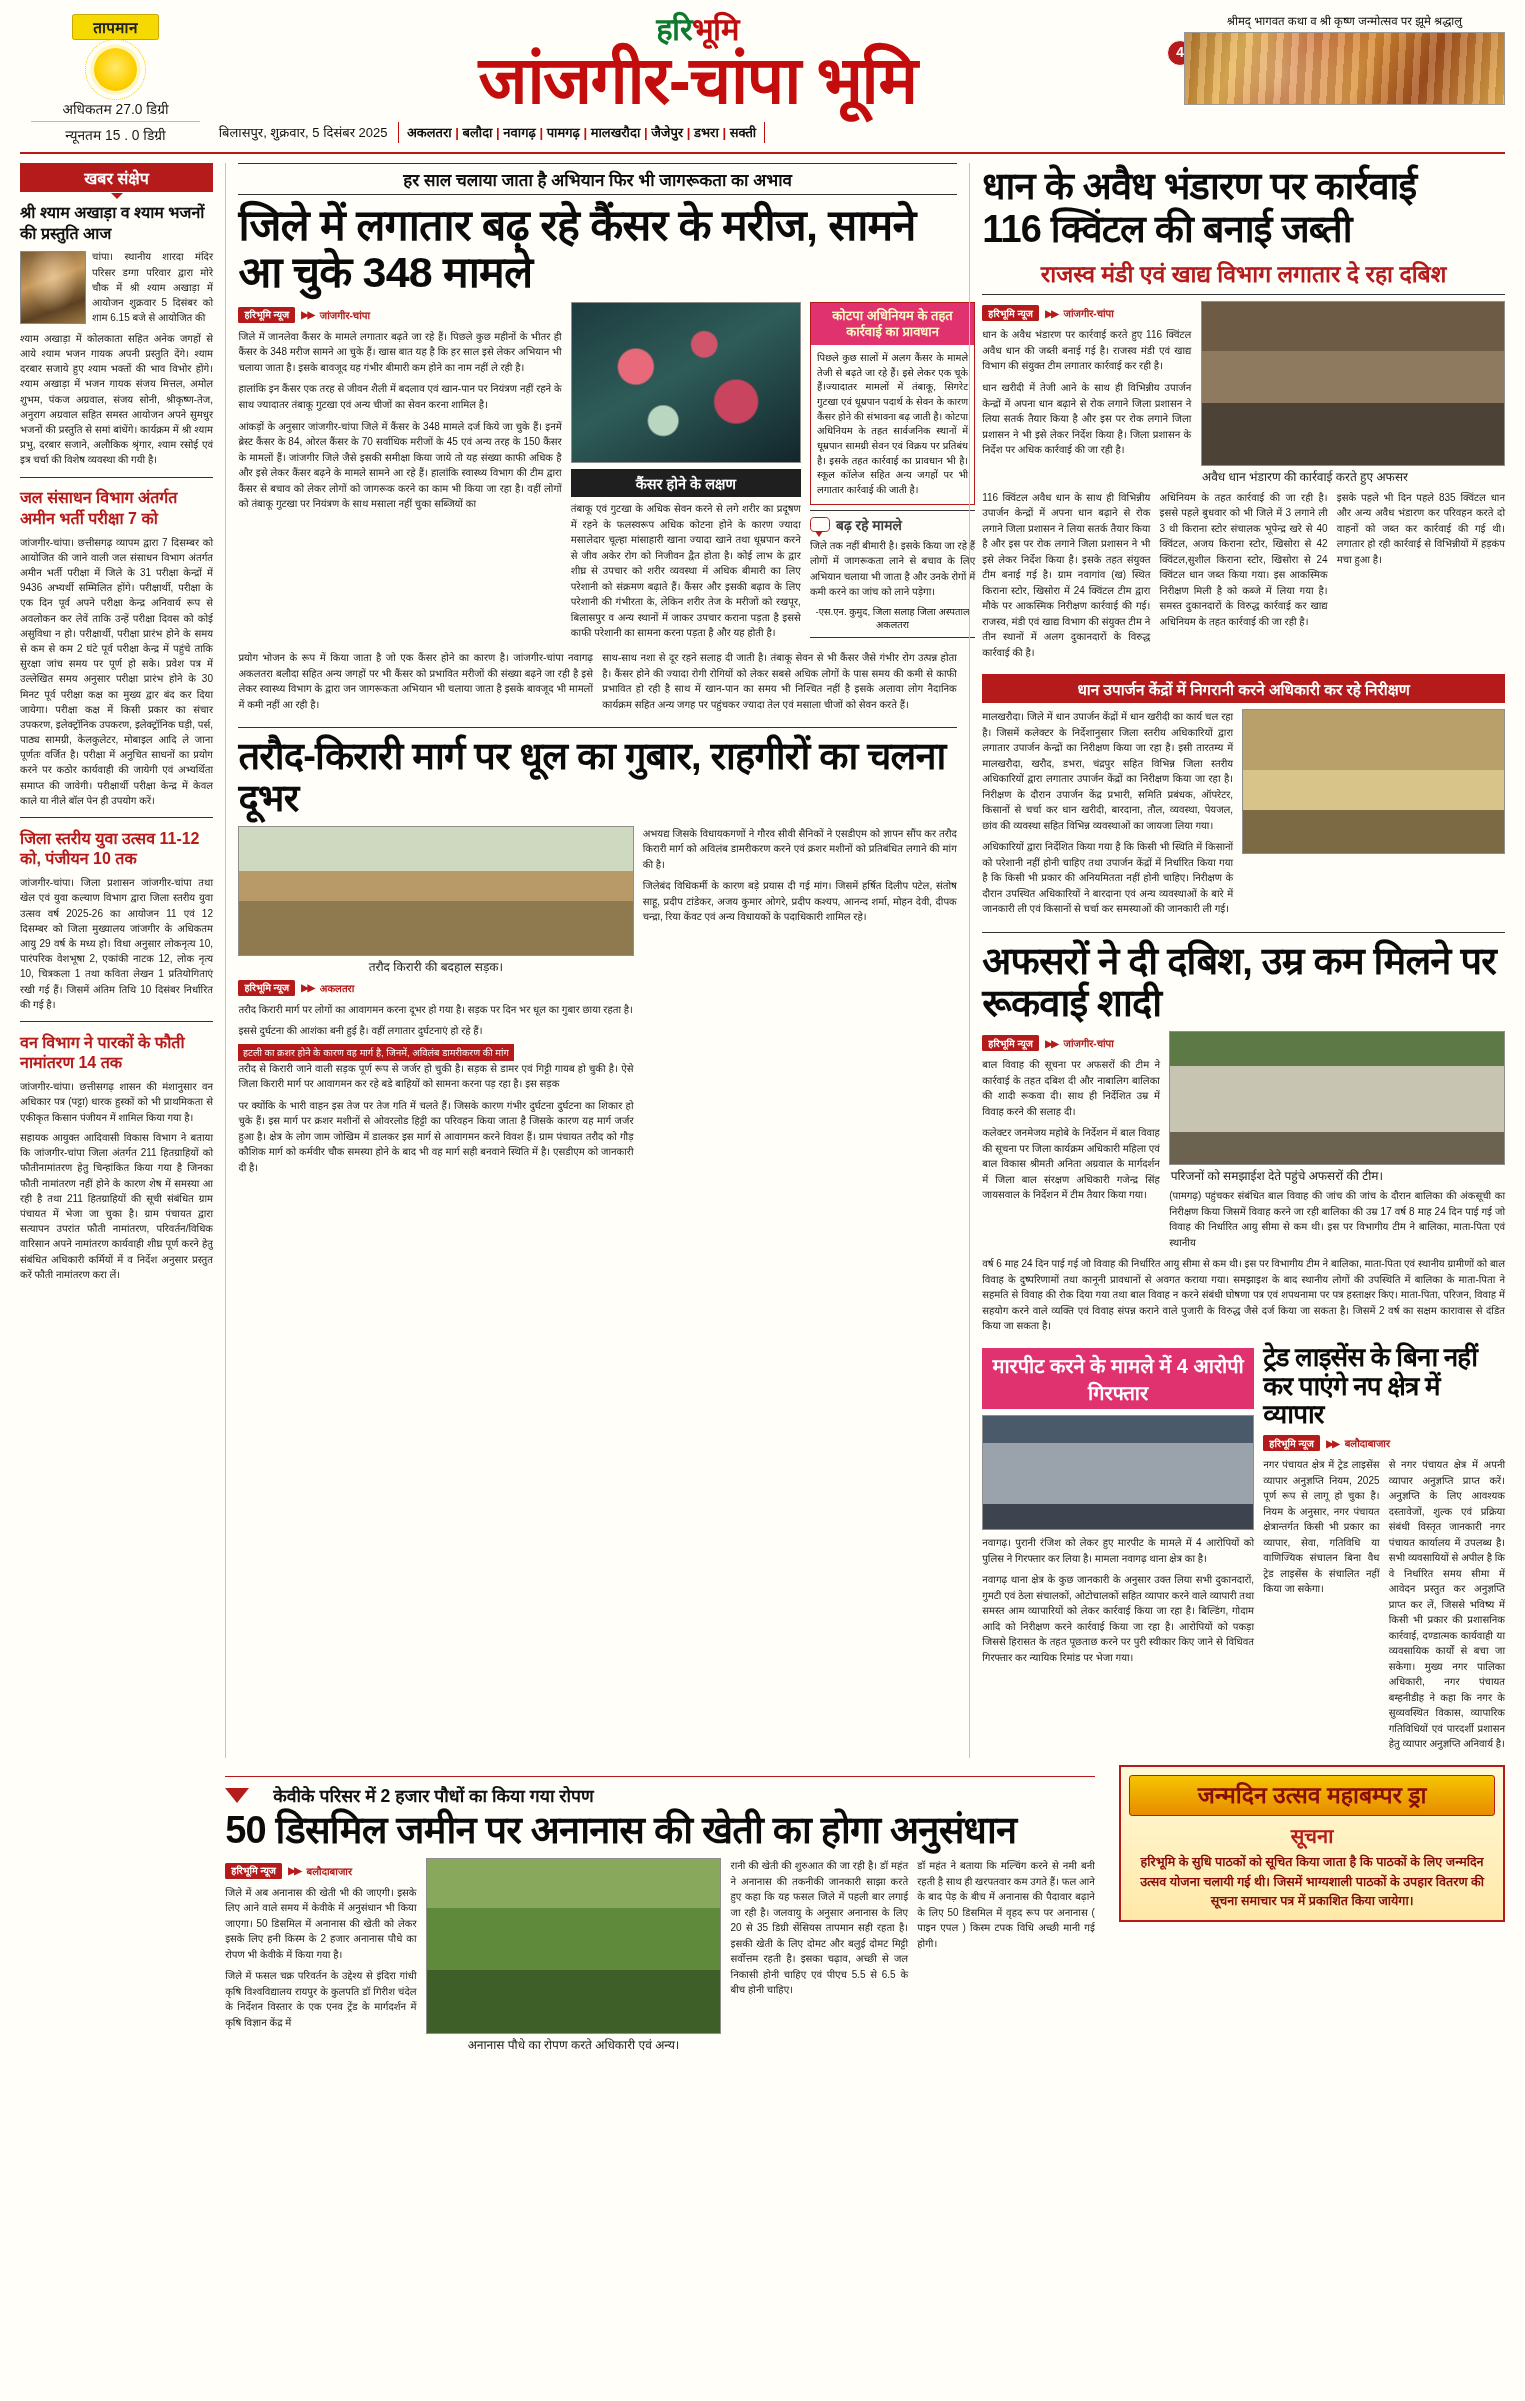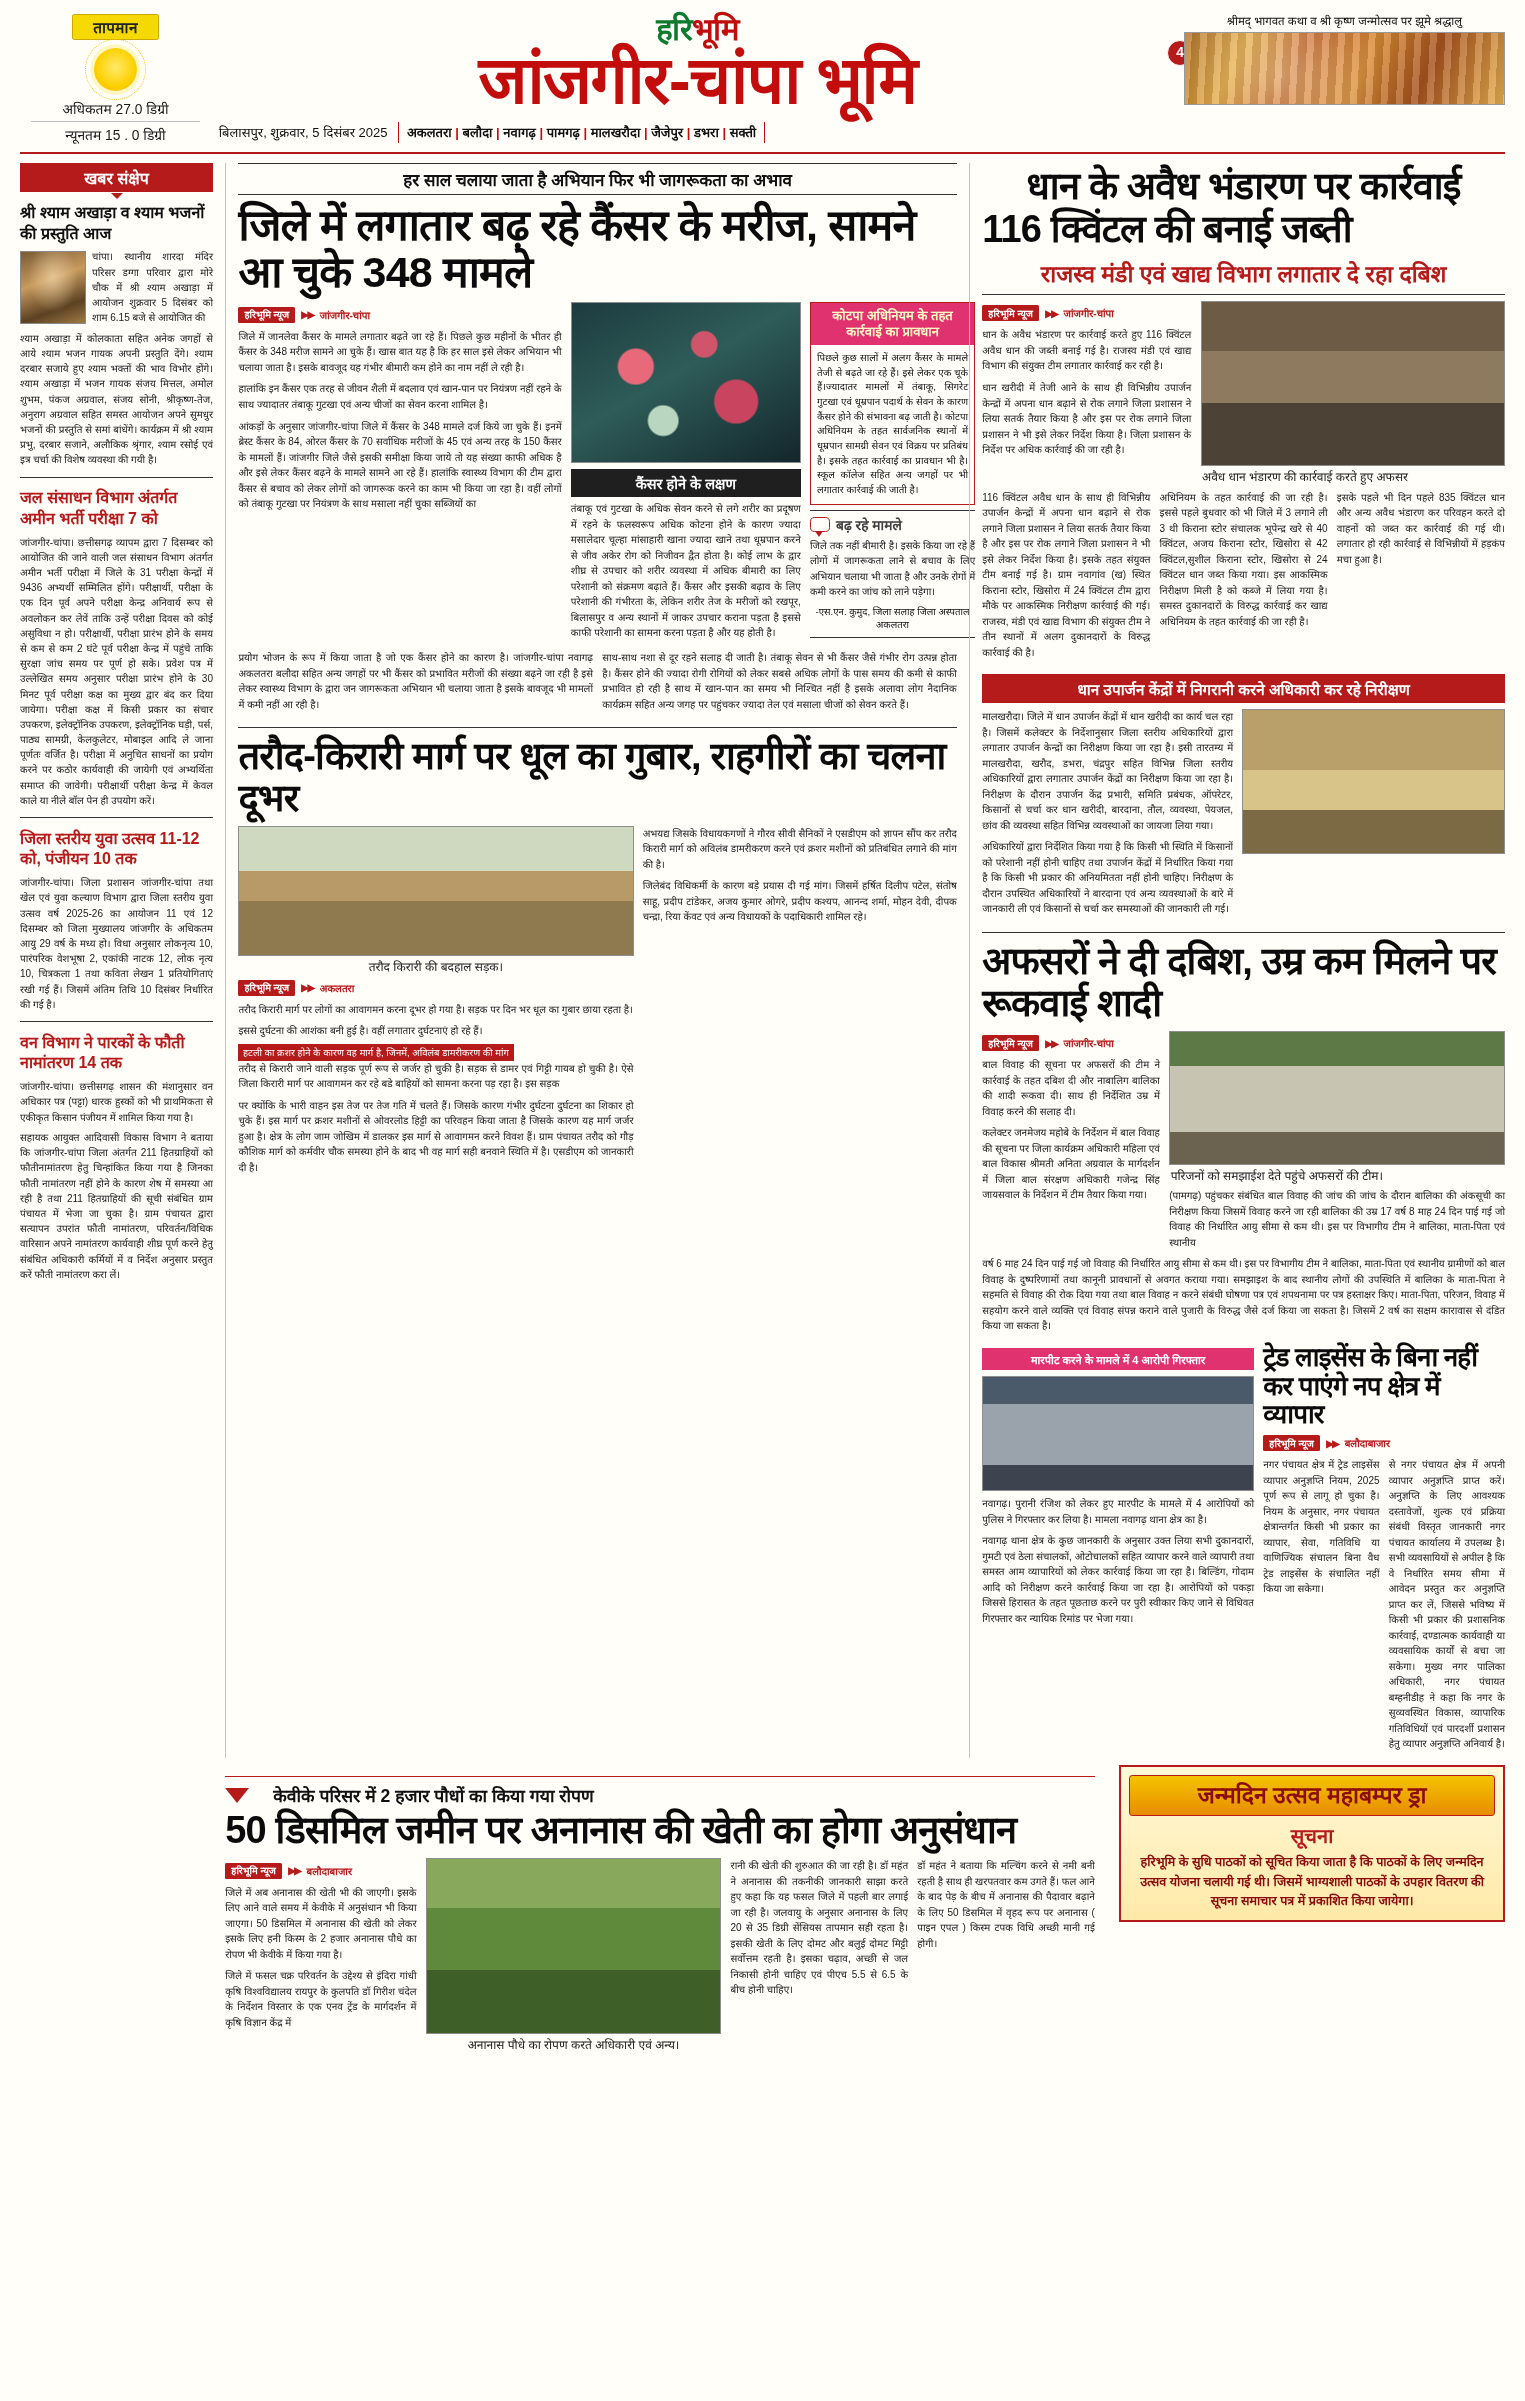--- a/index.html
+++ b/index.html
@@ -333,21 +333,21 @@
     font-weight: bold;
     font-size: 15.3px;
     padding: 4.6px 0;
     margin: 7.7px 0 6.1px 0;
   }
   .pinkbar {
     background: #e0326f;
     color: #fff;
     text-align: center;
     font-weight: bold;
-    font-size: 11px;
+    font-size: 20px;
     padding: 3.8px 0;
     margin: 7.7px 0 6.1px 0;
   }
   .quote-box {
     border-top: 0.8px solid #333;
     border-bottom: 0.8px solid #333;
     padding: 4.6px 0;
     margin-top: 4.6px;
   }
   .quote-head {
@@ -576,21 +576,21 @@
             <p>अभयद्य जिसके विधायकगणों ने गौरव सीवी सैनिकों ने एसडीएम को ज्ञापन सौंप कर तरौद किरारी मार्ग को अविलंब डामरीकरण करने एवं क्रशर मशीनों को प्रतिबंधित लगाने की मांग की है।</p>
             <p>जिलेबंद विधिकर्मी के कारण बड़े प्रयास दी गई मांग। जिसमें हर्षित दिलीप पटेल, संतोष साहू, प्रदीप टांडेकर, अजय कुमार ओगरे, प्रदीप कश्यप, आनन्द शर्मा, मोहन देवी, दीपक चन्द्रा, रिया केंवट एवं अन्य विधायकों के पदाधिकारी शामिल रहे।</p>
             <p></p>
           </div>
         </div>
       </div>
     </div>
 
     <div class="col-right vrule" style="padding-left:12.2px;">
 
-      <div class="mega sz2" style="text-align:center;">धान के अवैध भंडारण पर कार्रवाई</div>
+      <div class="mega sz2" style="text-align:left;">धान के अवैध भंडारण पर कार्रवाई</div>
       <div class="mega sz2" style="text-align:left;margin-top:-4.6px;">116 क्विंटल की बनाई जब्ती</div>
       <div class="sub-red">राजस्व मंडी एवं  खाद्य विभाग लगातार दे रहा दबिश</div>
 
       <div class="cols2">
         <div class="c" style="flex:0 0 40%;">
           <div class="byline">
             <span class="tag">हरिभूमि न्यूज</span>
             <span class="arrows">▶▶</span>
             <span class="loc">जांजगीर-चांपा</span>
           </div>

